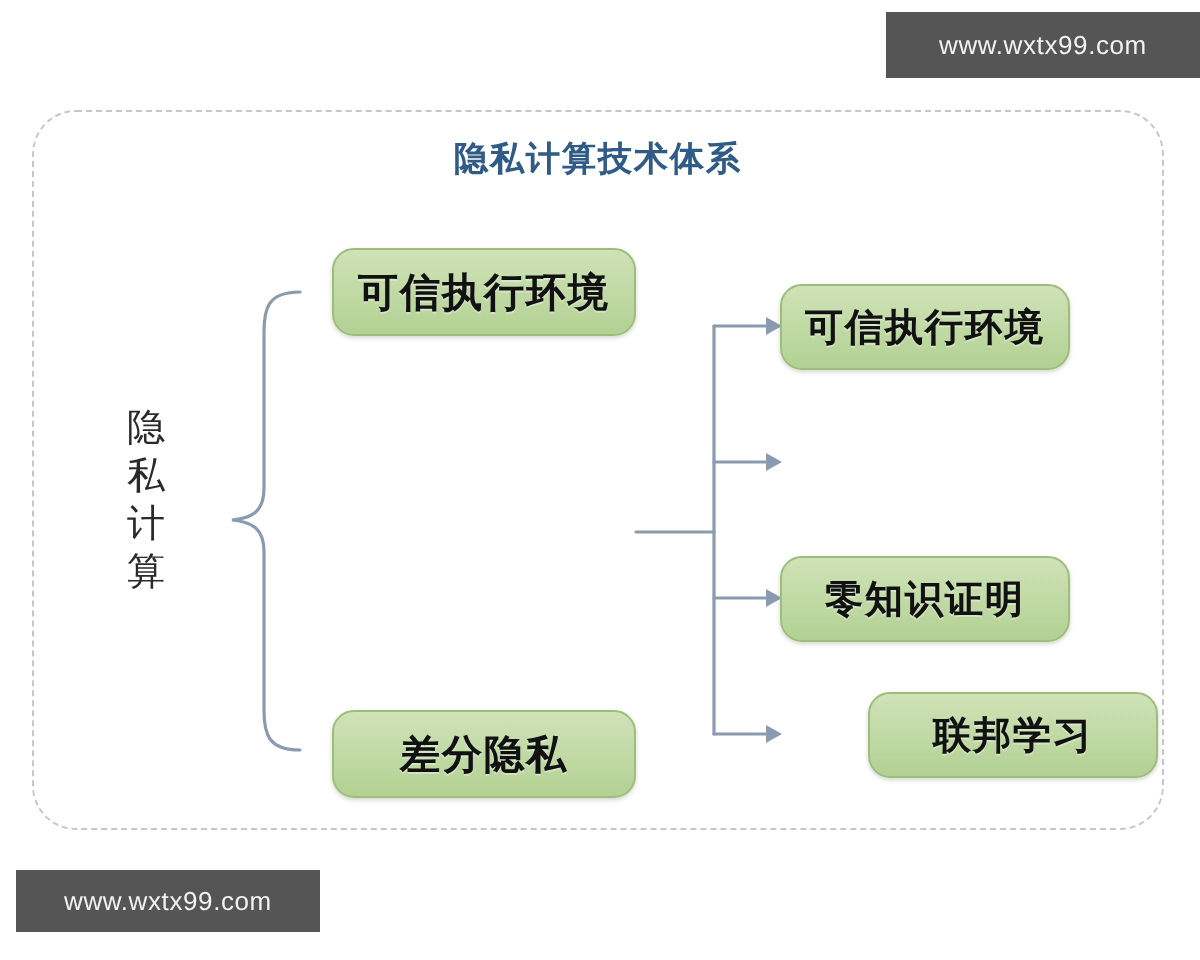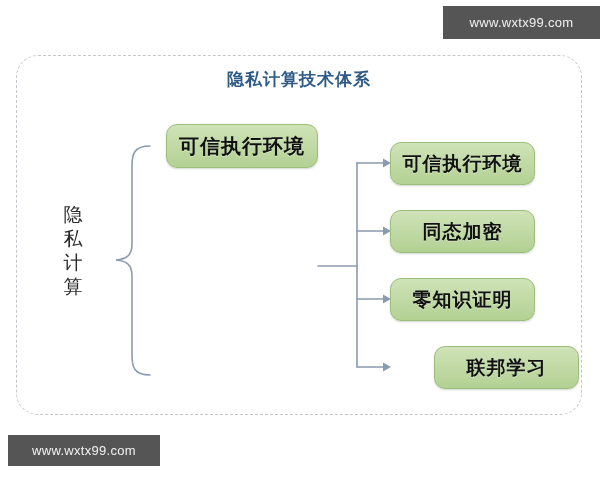--- a/index.html
+++ b/index.html
@@ -129,22 +129,22 @@
   </svg>
 
   <div class="root-label">
     <span>隐</span>
     <span>私</span>
     <span>计</span>
     <span>算</span>
   </div>
 
   <div class="node lvl1" id="node-tee">可信执行环境</div>
+  <div class="node lvl1" id="node-dp">差分隐私</div>
 
   <div class="node lvl2" id="node-mpc">可信执行环境</div>
-  <div class="node lvl2" id="node-he">同态加密</div>
   <div class="node lvl2" id="node-zkp">零知识证明</div>
   <div class="node lvl2" id="node-fl">联邦学习</div>
 
   <div class="watermark" id="watermark-top">www.wxtx99.com</div>
   <div class="watermark" id="watermark-bottom">www.wxtx99.com</div>
 
 </div>
 
 </body></html>

